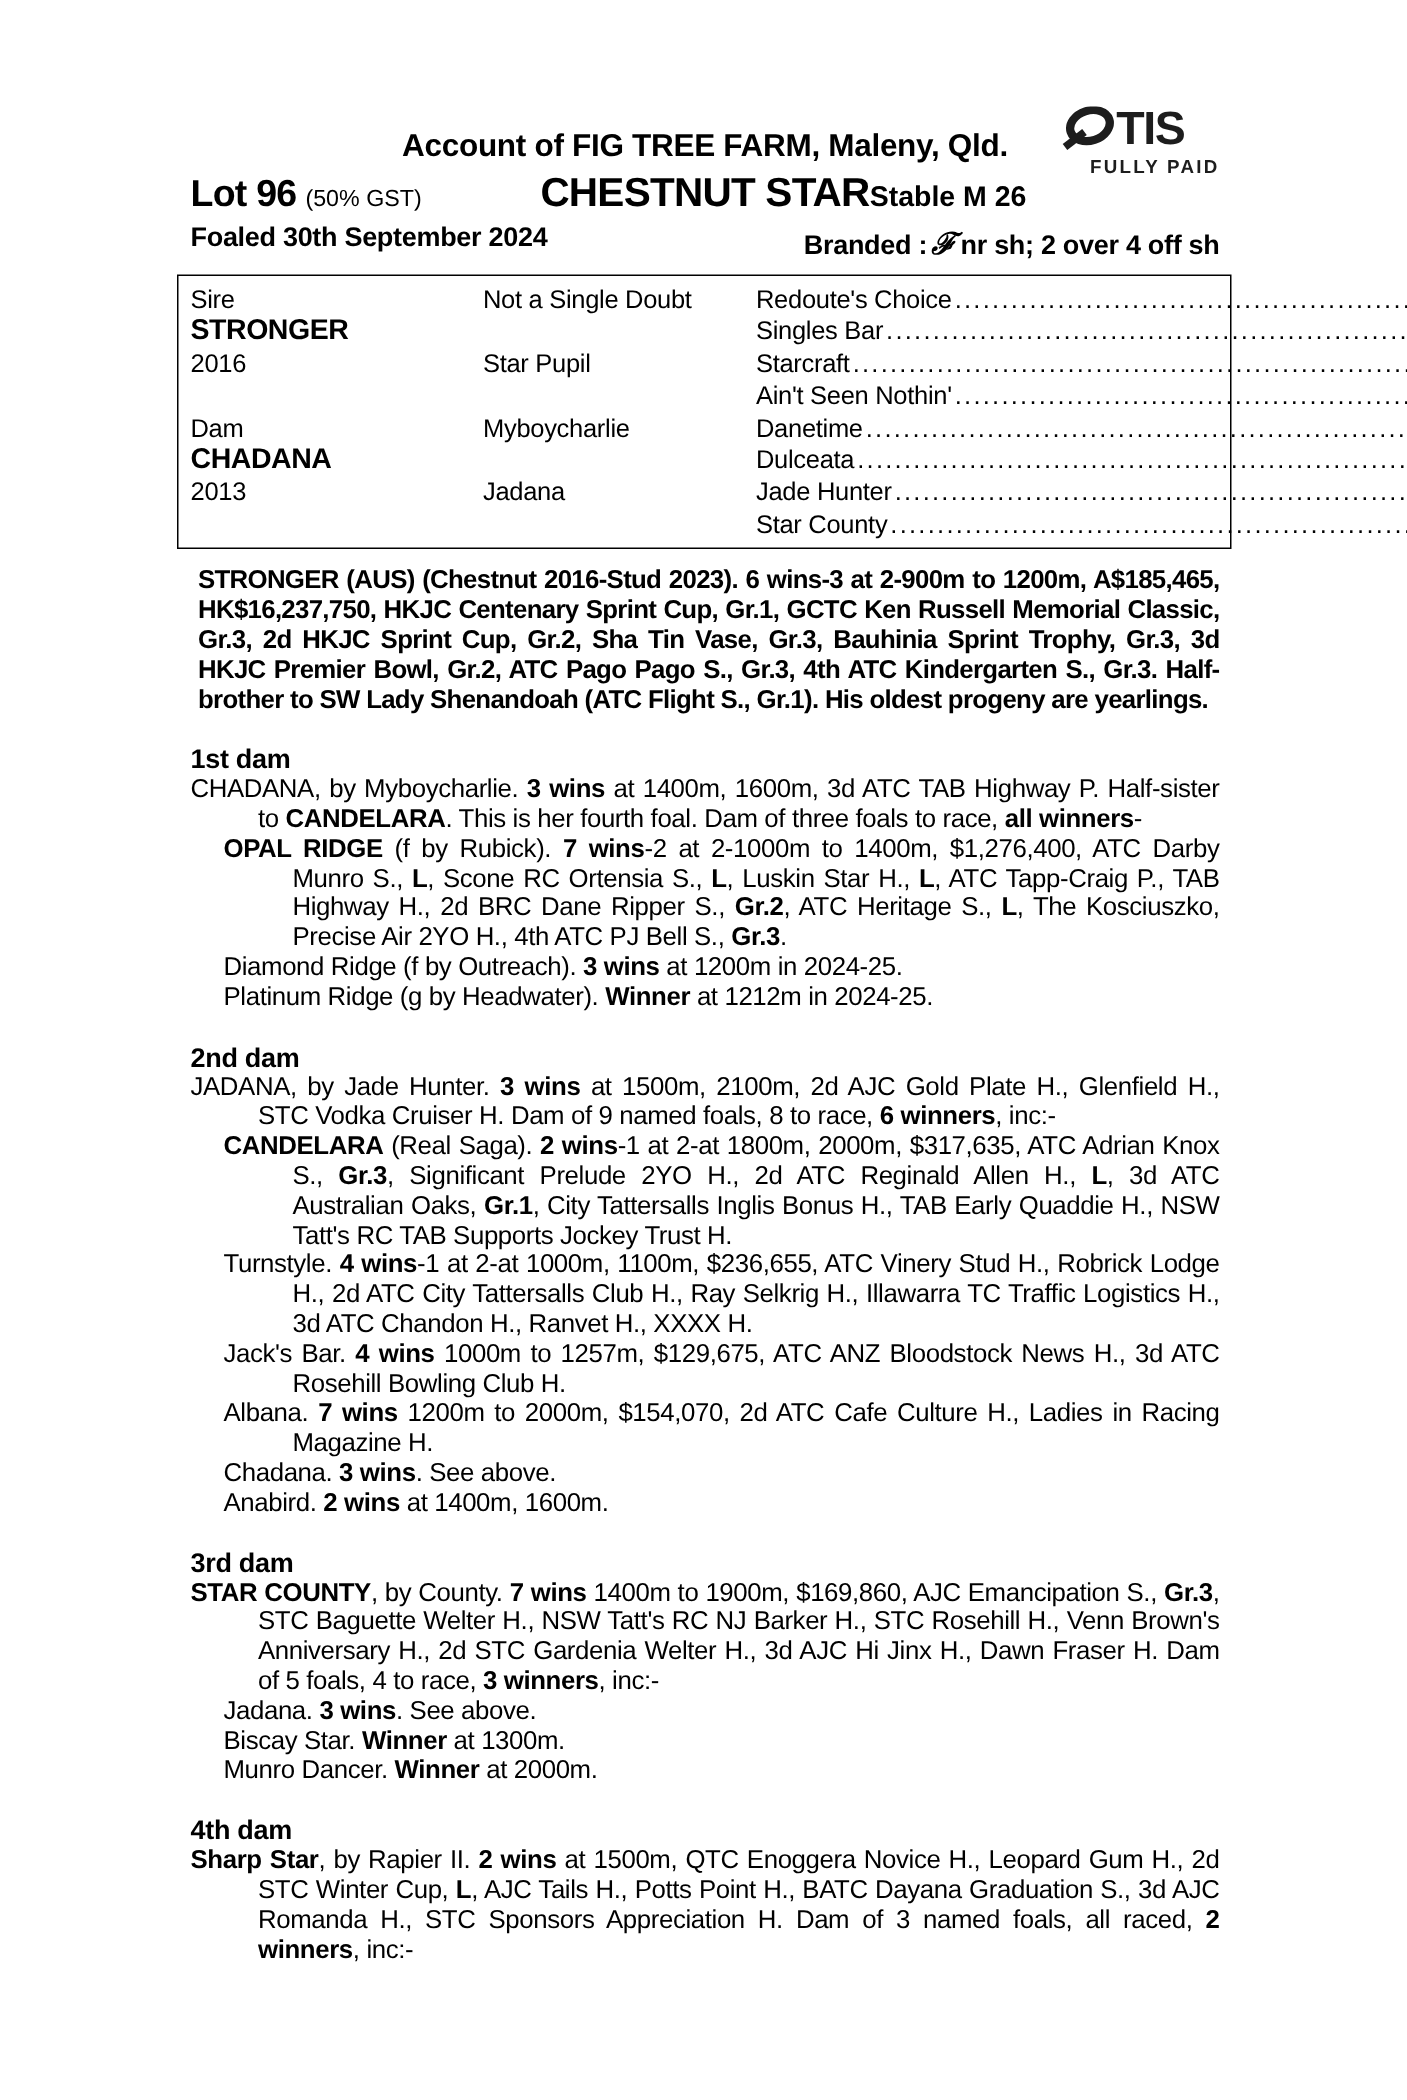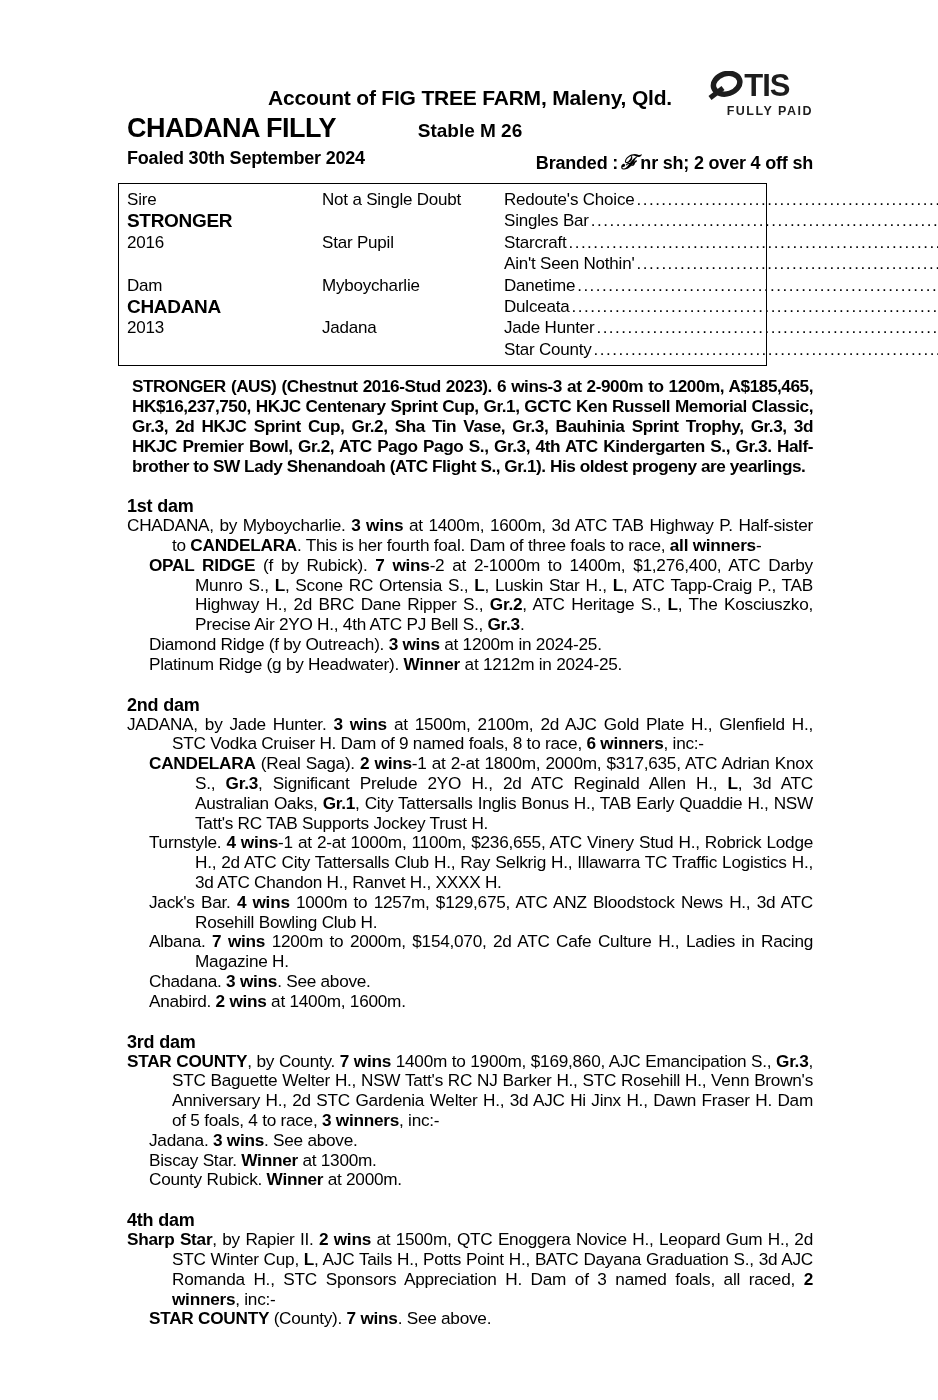--- a/index.html
+++ b/index.html
@@ -21,21 +21,21 @@
   .brand-sym { font-family:"DejaVu Serif",serif; font-style:italic; font-size:20px; padding:0 3px; }
 
   
   .logo { position:absolute; top:-18px; right:0; text-align:center; }
   .logo-row { display:flex; align-items:center; justify-content:center; }
   .logo-tis { font-weight:bold; font-size:31px; letter-spacing:-1px; color:#1d1d1d; }
   .logo-sub { font-weight:bold; font-size:12.5px; letter-spacing:1.5px; color:#1d1d1d; margin-top:0px;padding-left:42px; }
 
   
   .ped-table {
-    border:1.5px solid #000; margin-left:-9px; margin-top:8px; width:649px;
+    border:1.5px solid #000; margin-left:-9px; margin-top:8px; width:703px;
     box-sizing:border-box; padding:5px 12px 5px 8px; font-size:17px; line-height:21.4px;
     letter-spacing:-0.2px;
   }
   .ped-block { display:grid; grid-template-columns:195px 182px 1fr; }
   .ped-name { font-weight:bold; font-size:19px; letter-spacing:-0.3px; }
   .leader { display:flex; align-items:baseline; }
   .leader .l { white-space:nowrap; }
   .leader .dots { flex:1; overflow:hidden; white-space:nowrap; margin:0 2px; }
   .leader .dots::after { content:"..........................................................................."; letter-spacing:1.5px; }
   .b { font-weight:bold; }
@@ -70,21 +70,24 @@
           </svg>
         </span>
         <span class="logo-tis">TIS</span>
       </div>
       <div class="logo-sub">FULLY PAID</div>
     </div>
 
     <div class="account">Account of FIG TREE FARM, Maleny, Qld.</div>
 
     <div class="lot-row">
-      <div class="title">CHADANA FILLY</div>
+      <div class="lot-left">
+        <span class="lot-label">Lot 96</span><span class="gst">(50% GST)</span>
+      </div>
+      <div class="title">CHESTNUT STAR</div>
       <div class="stable">Stable M 26</div>
     </div>
 
     <div class="foaled-row">
       <span>Foaled 30th September 2024</span>
       <span>
         <span>Branded :</span><span class="brand-sym">ℱ</span><span>nr sh; 2 over 4 off sh</span>
       </span>
     </div>
 
@@ -169,23 +172,22 @@
           <p class="para progeny"><span>Jack's Bar. </span><span class="b">4 wins</span><span> 1000m to 1257m, $129,675, ATC ANZ Bloodstock News H., 3d ATC Rosehill Bowling Club H.</span></p>
           <p class="para progeny"><span>Albana. </span><span class="b">7 wins</span><span> 1200m to 2000m, $154,070, 2d ATC Cafe Culture H., Ladies in Racing Magazine H.</span></p>
           <p class="para progeny"><span>Chadana. </span><span class="b">3 wins</span><span>. See above.</span></p>
           <p class="para progeny"><span>Anabird. </span><span class="b">2 wins</span><span> at 1400m, 1600m.</span></p>
         </div>
         <div class="section">
           <div class="section-heading">3rd dam</div>
           <p class="para dam"><span class="b">STAR COUNTY</span><span>, by County. </span><span class="b">7 wins</span><span> 1400m to 1900m, $169,860, AJC Emancipation S., </span><span class="b">Gr.3</span><span>, STC Baguette Welter H., NSW Tatt's RC NJ Barker H., STC Rosehill H., Venn Brown's Anniversary H., 2d STC Gardenia Welter H., 3d AJC Hi Jinx H., Dawn Fraser H. Dam of 5 foals, 4 to race, </span><span class="b">3 winners</span><span>, inc:-</span></p>
           <p class="para progeny"><span>Jadana. </span><span class="b">3 wins</span><span>. See above.</span></p>
           <p class="para progeny"><span>Biscay Star. </span><span class="b">Winner</span><span> at 1300m.</span></p>
-          <p class="para progeny"><span>County Rubick. </span><span class="b">Winner</span><span> at 2000m.</span></p>
+          <p class="para progeny"><span>Munro Dancer. </span><span class="b">Winner</span><span> at 2000m.</span></p>
         </div>
         <div class="section">
           <div class="section-heading">4th dam</div>
           <p class="para dam"><span class="b">Sharp Star</span><span>, by Rapier II. </span><span class="b">2 wins</span><span> at 1500m, QTC Enoggera Novice H., Leopard Gum H., 2d STC Winter Cup, </span><span class="b">L</span><span>, AJC Tails H., Potts Point H., BATC Dayana Graduation S., 3d AJC Romanda H., STC Sponsors Appreciation H. Dam of 3 named foals, all raced, </span><span class="b">2 winners</span><span>, inc:-</span></p>
-          <p class="para progeny"><span class="b">STAR COUNTY</span><span> (County). </span><span class="b">7 wins</span><span>. See above.</span></p>
         </div>
       </div>
 
   </div>
 </div>
 
 </body></html>

